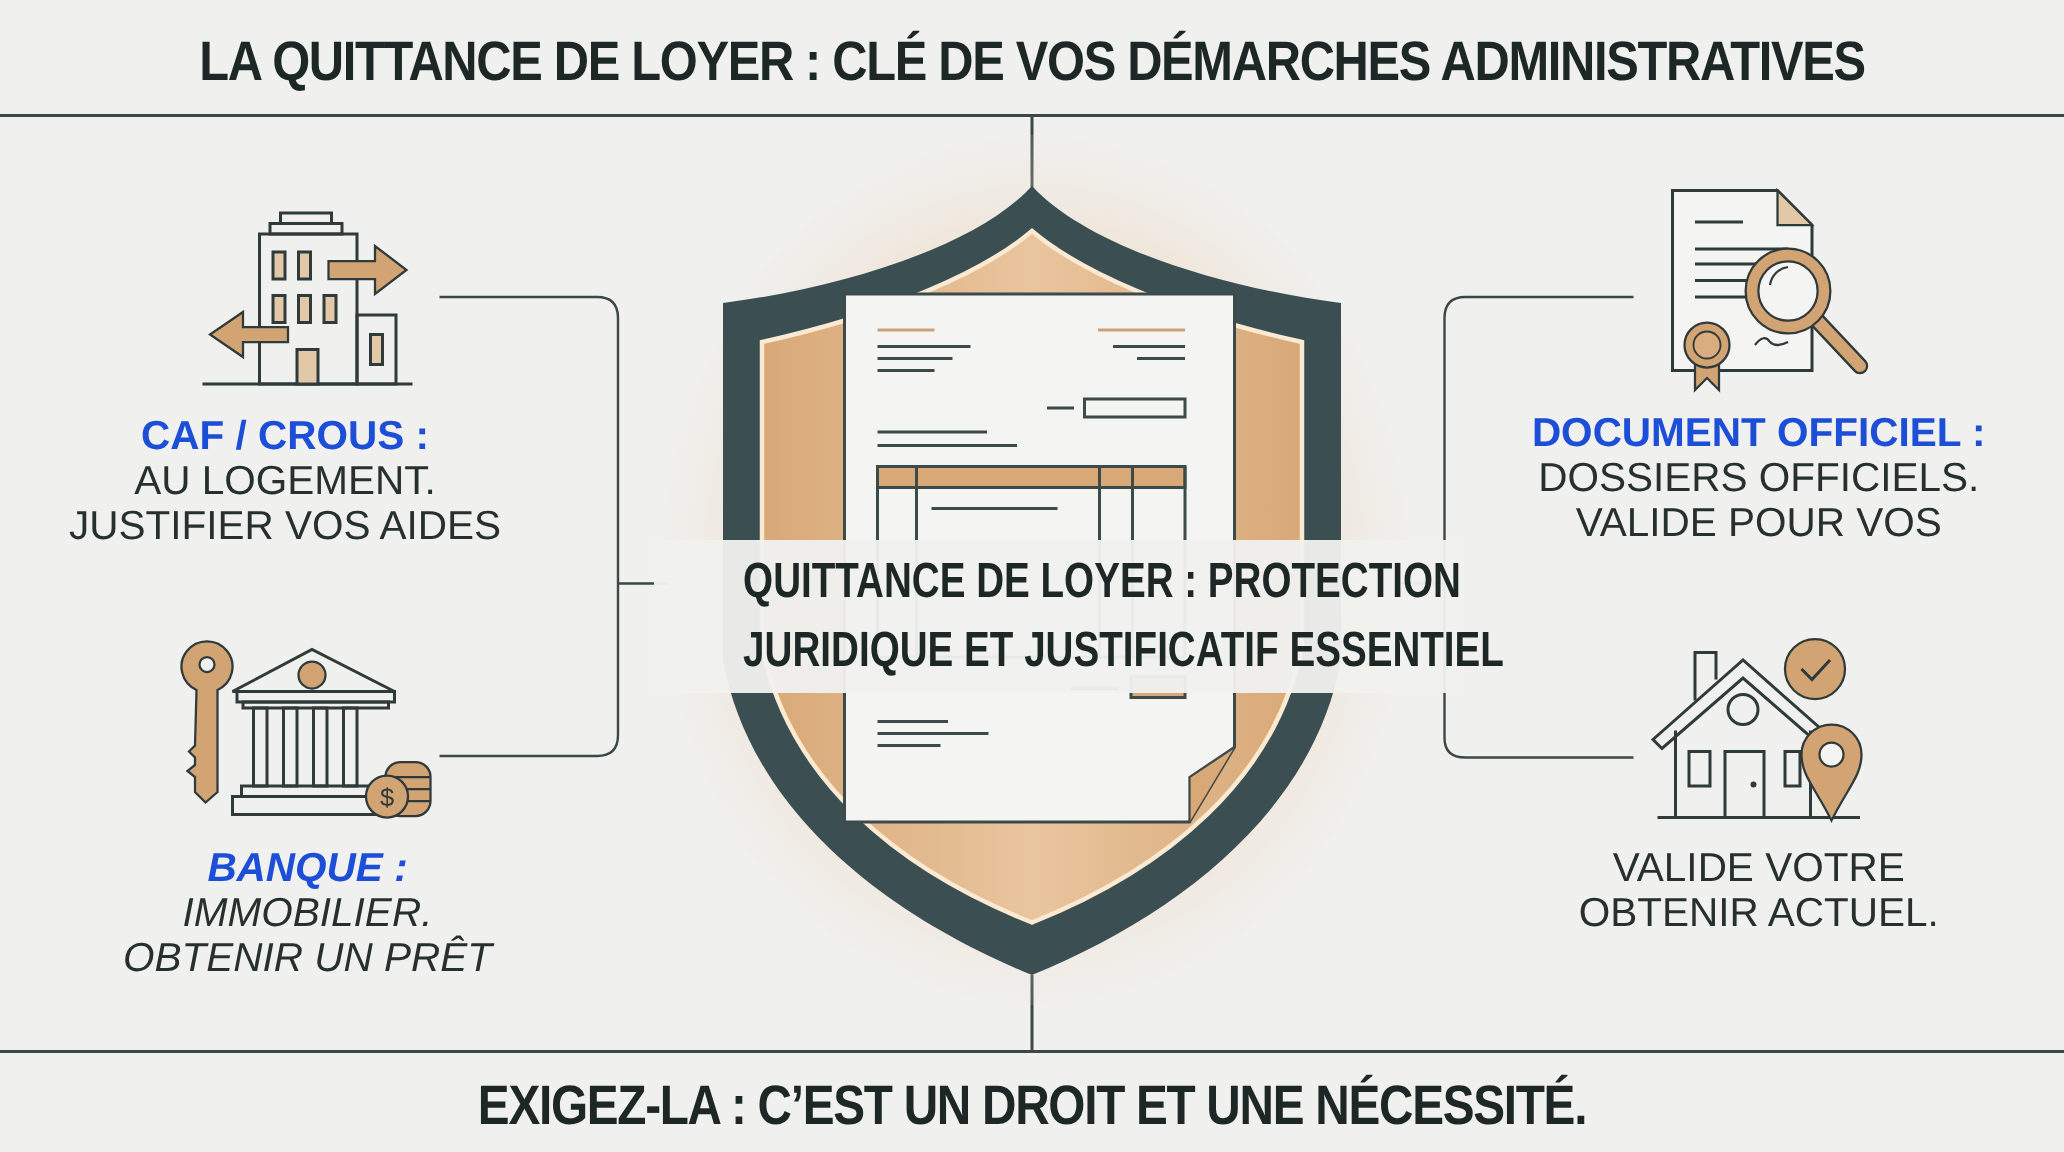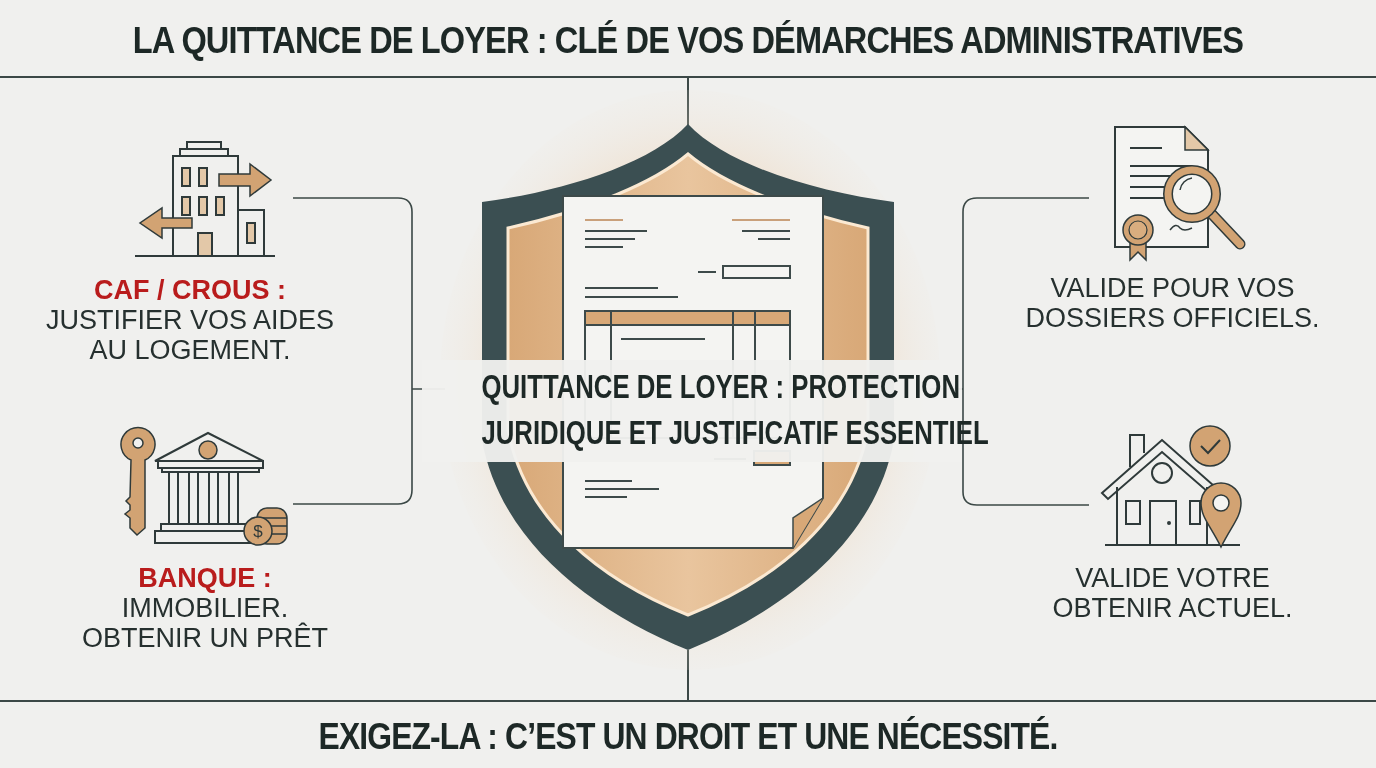--- a/index.html
+++ b/index.html
@@ -17,23 +17,23 @@
     transform:scaleX(0.88); transform-origin:center;
   }
   .footer {
     left:0; top:716px; width:1376px; text-align:center;
     font-weight:700; font-size:37px; letter-spacing:-1px; color:#1d2826;
     transform:scaleX(0.86); transform-origin:center;
   }
   .hline { height:2px; background:#3b4846; left:0; width:1376px; }
   .vline { width:1.5px; background:#3b4846; }
   .card-text { text-align:center; line-height:30px; font-size:27px; color:#26302f; }
-  .card-text .h { font-weight:700; color:#b91c1c; }
+  .card-text .h { font-weight:700; color:#1d4ed8; }
   .center-label {
-    left:422px; top:360px; width:540px; 
+    left:436px; top:360px; width:540px; 
     background:rgba(240,240,238,0.96);
     padding:4px 0 6px 0;
   }
   .center-label div {
     font-weight:700; font-size:33px; line-height:46px; color:#1d2826;
     transform:scaleX(0.78); transform-origin:center; letter-spacing:0px;
     white-space:nowrap;
   }
   svg { overflow:visible; }
 </style>
@@ -131,22 +131,22 @@
       <rect x="86" y="57" width="8" height="18" fill="#e3c8a8"></rect>
       <rect x="117" y="83" width="8" height="20" fill="#e3c8a8"></rect>
       <rect x="68" y="93" width="14" height="23" fill="#e3c8a8"></rect>
     </g>
     <path d="M89 34 H120 V24 L141 40 L120 56 V46 H89 Z" fill="#d2a373" stroke="#2f3a3a" stroke-width="1.5"></path>
     <path d="M62 78 H32 V68 L10 83 L32 98 V88 H62 Z" fill="#d2a373" stroke="#2f3a3a" stroke-width="1.5"></path>
   </svg>
 </div>
 <div class="abs card-text" style="left:40px; top:275px; width:300px;">
   <div class="h">CAF / CROUS :</div>
+  <div>AU LOGEMENT.</div>
   <div>JUSTIFIER VOS AIDES</div>
-  <div>AU LOGEMENT.</div>
 </div>
 
 <div class="abs" style="left:115px; top:428px; width:170px; height:122px;">
   <svg width="170" height="122" viewBox="0 0 170 122">
     <g stroke="#2f3a3a" stroke-width="2" fill="none">
       <path d="M40 33 L93 5 L148 33 Z"></path>
       <rect x="43" y="33" width="105" height="7"></rect>
       <rect x="47" y="40" width="97" height="4"></rect>
       <rect x="54" y="44" width="9" height="52"></rect>
       <rect x="74" y="44" width="9" height="52"></rect>
@@ -161,21 +161,21 @@
     <g fill="#d2a373" stroke="#2f3a3a" stroke-width="1.5">
       <rect x="142" y="80" width="30" height="36" rx="10"></rect>
       <line x1="142" y1="90" x2="172" y2="90"></line>
       <line x1="142" y1="98" x2="172" y2="98"></line>
       <line x1="142" y1="106" x2="172" y2="106"></line>
     </g>
     <circle cx="143" cy="103" r="14" fill="#d2a373" stroke="#2f3a3a" stroke-width="1.5"></circle>
     <text x="143" y="109" text-anchor="middle" font-size="17" font-family="Liberation Sans, sans-serif" fill="#2f3a3a">$</text>
   </svg>
 </div>
-<div class="abs card-text" style="left:55px; top:563px; width:300px;">
+<div class="abs card-text" style="left:55px; top:563px; width:300px;font-style:italic;">
   <div class="h">BANQUE :</div>
   <div>IMMOBILIER.</div>
   <div>OBTENIR UN PRÊT</div>
 </div>
 
 <div class="abs" style="left:1110px; top:122px; width:150px; height:130px;">
   <svg width="150" height="130" viewBox="0 0 150 130">
     <path d="M5 5 H75 L98 28 V125 H5 Z" fill="#f4f4f2" stroke="#2f3a3a" stroke-width="2"></path>
     <path d="M75 5 V28 H98 Z" fill="#e3c8a8" stroke="#2f3a3a" stroke-width="1.5"></path>
     <g stroke="#2f3a3a" stroke-width="2">
@@ -190,22 +190,23 @@
     <circle cx="28" cy="108" r="15" fill="#d2a373" stroke="#2f3a3a" stroke-width="1.5"></circle>
     <circle cx="28" cy="108" r="9" fill="#d9ad7f" stroke="#2f3a3a" stroke-width="1.2"></circle>
     <line x1="98" y1="88" x2="130" y2="122" stroke="#2f3a3a" stroke-width="11" stroke-linecap="round"></line>
     <line x1="98" y1="88" x2="130" y2="122" stroke="#d2a373" stroke-width="8" stroke-linecap="round"></line>
     <circle cx="82" cy="72" r="24" fill="#f4f4f2" stroke="#2f3a3a" stroke-width="10"></circle>
     <circle cx="82" cy="72" r="24" fill="none" stroke="#d2a373" stroke-width="7"></circle>
     <path d="M70 68 a14 14 0 0 1 12 -12" fill="none" stroke="#2f3a3a" stroke-width="1.5"></path>
   </svg>
 </div>
 <div class="abs card-text" style="left:1015px; top:273px; width:315px;">
+  <div class="h">DOCUMENT OFFICIEL :</div>
+  <div>DOSSIERS OFFICIELS.</div>
   <div>VALIDE POUR VOS</div>
-  <div>DOSSIERS OFFICIELS.</div>
 </div>
 
 <div class="abs" style="left:1100px; top:425px; width:150px; height:125px;">
   <svg width="150" height="125" viewBox="0 0 150 125">
     <g fill="none" stroke="#2f3a3a" stroke-width="2">
       <path d="M30 42 V10 H44 V28"></path>
       <path d="M2 68 L62 15 L122 68 L116 74 L62 27 L8 74 Z"></path>
       <path d="M17 62 V120 M107 62 V120"></path>
       <line x1="5" y1="120" x2="140" y2="120"></line>
       <circle cx="62" cy="48" r="10"></circle>

